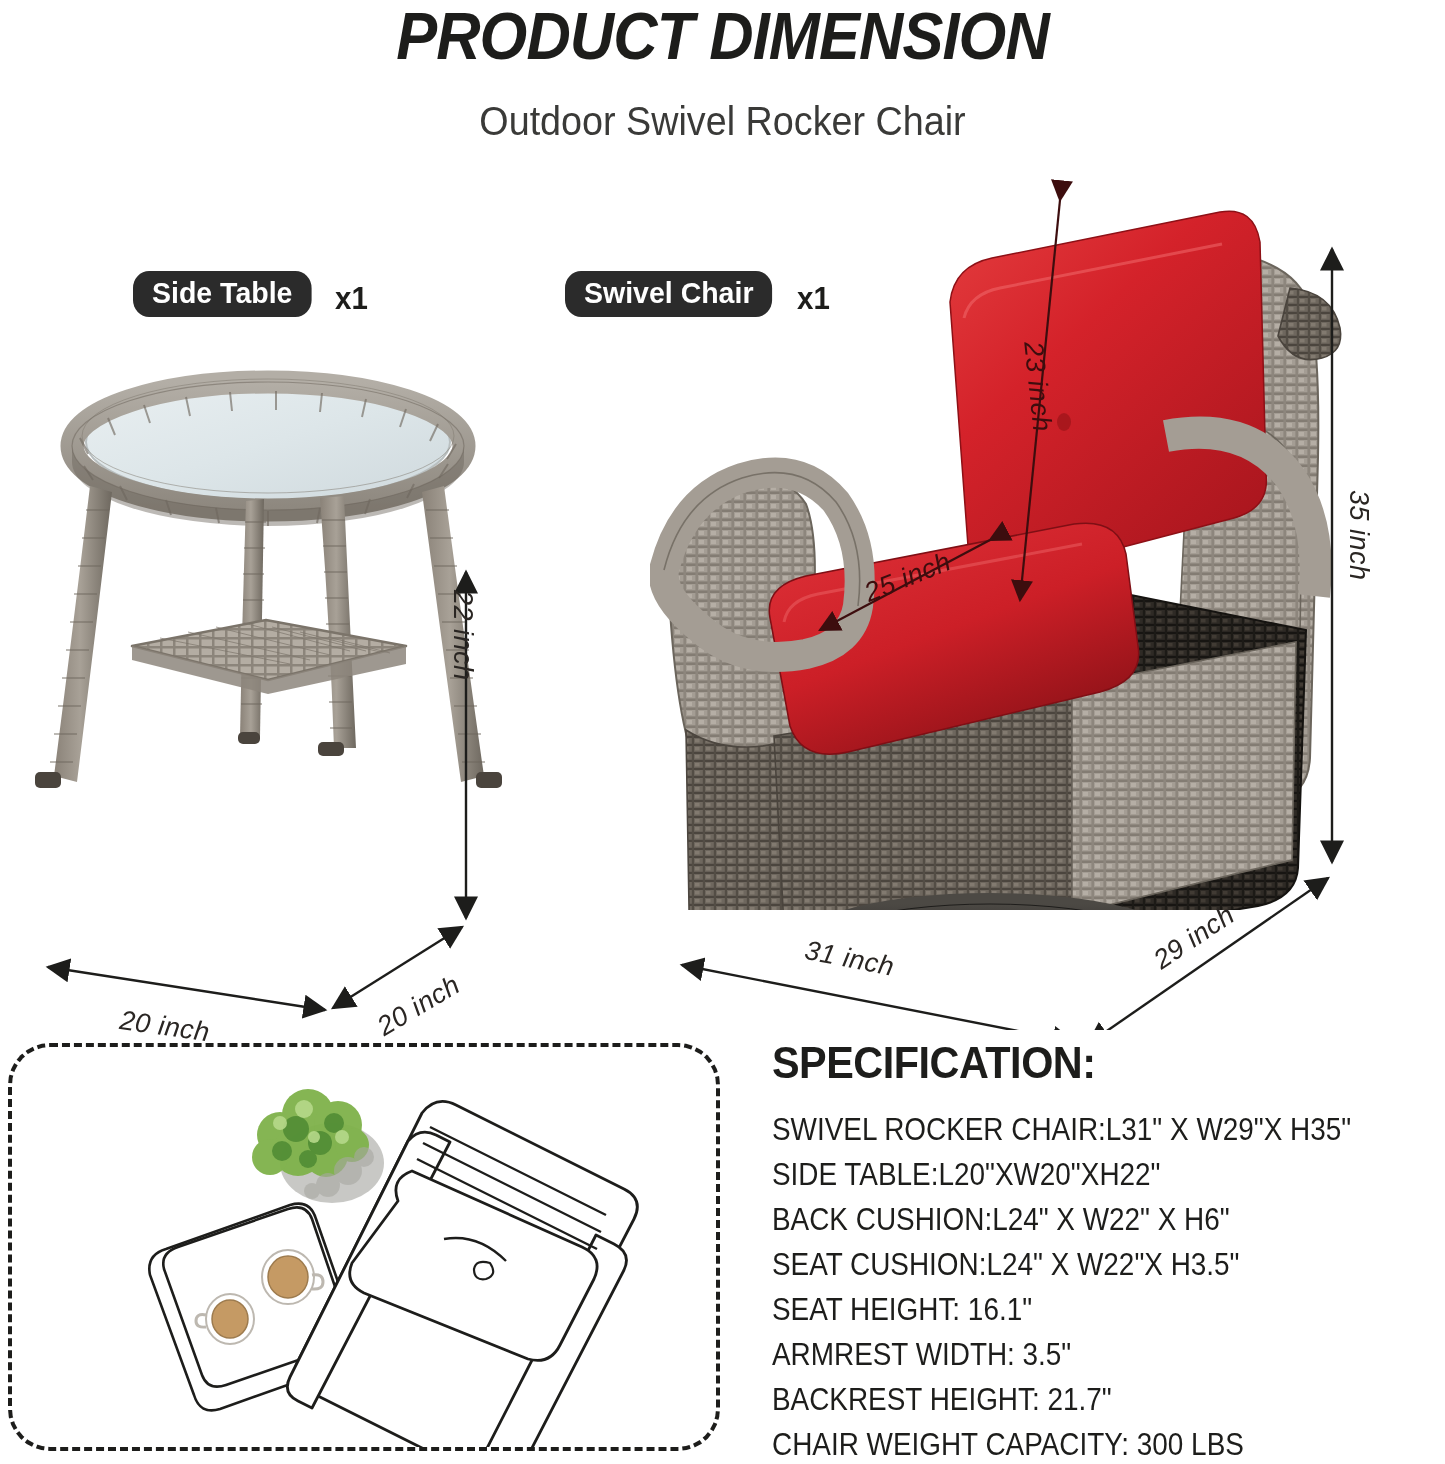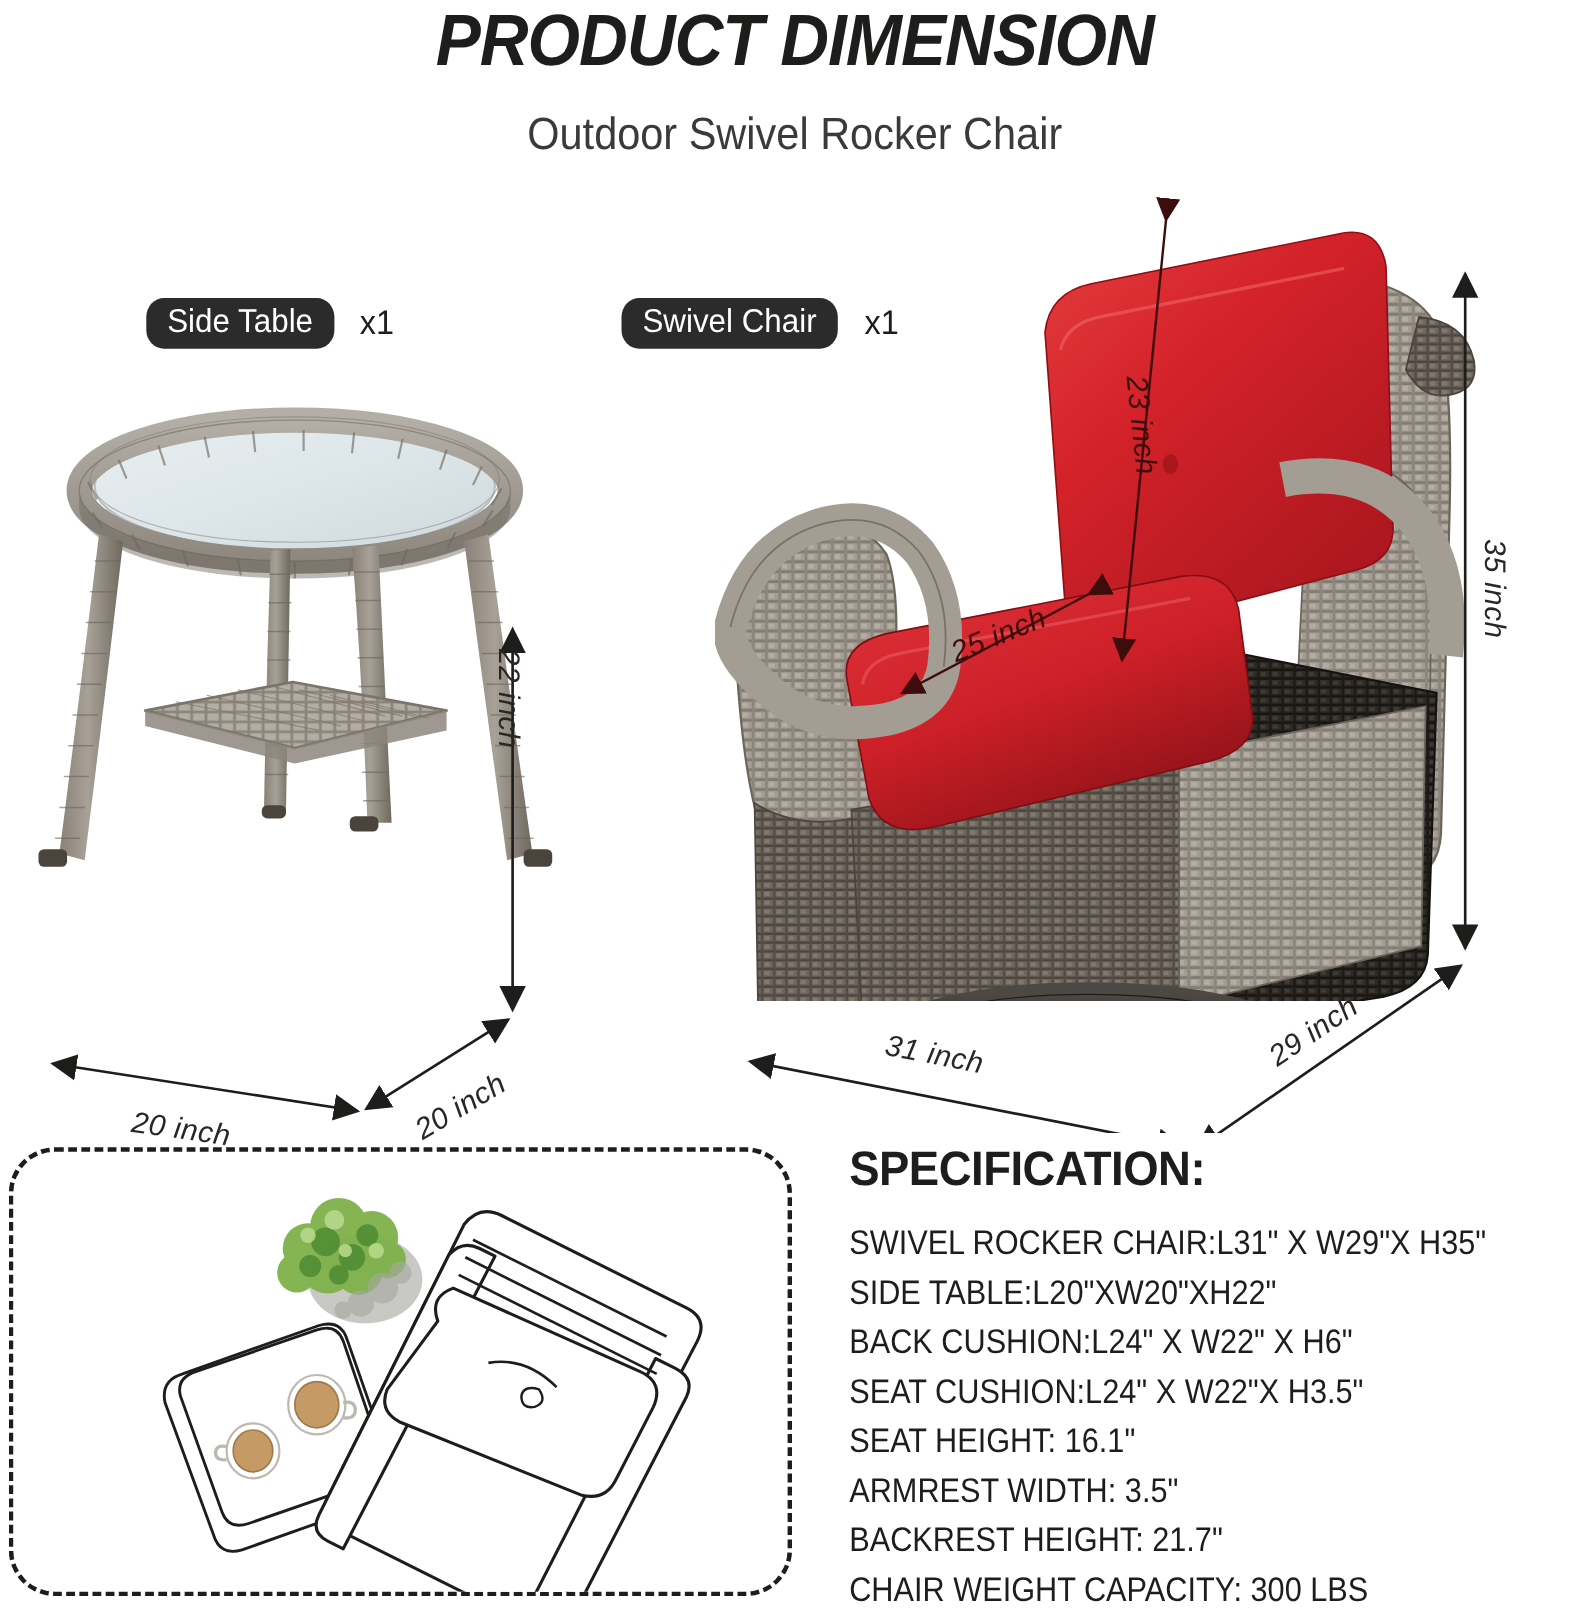--- a/index.html
+++ b/index.html
@@ -20,21 +20,21 @@
     white-space: nowrap;
   }
   #subtitle {
     position: absolute; left: 0; top: 98px; width: 1445px; text-align: center;
     font-size: 41px; font-weight: 400; color: #3a3a38;
     transform: scaleX(0.92); transform-origin: center top;
     white-space: nowrap;
   }
 
   
-  .badge-row { position: absolute; display: flex; align-items: center; gap: 14px; }
+  .badge-row { position: absolute; display: flex; align-items: flex-end; gap: 14px; font-weight: bold; }
   .badge {
     background: #2b2b2b; color: #ffffff; border-radius: 17px;
     padding: 7px 20px 9px 20px; font-size: 30px; line-height: 1;
     transform: scaleX(0.95); transform-origin: left center; white-space: nowrap;
   }
   .badge-qty { font-size: 31px; color: #1d1d1b; transform: scaleX(0.95);
                transform-origin: left center; }
 
   
   #figure-area { position: absolute; left: 0; top: 160px; width: 1445px; height: 870px; }

